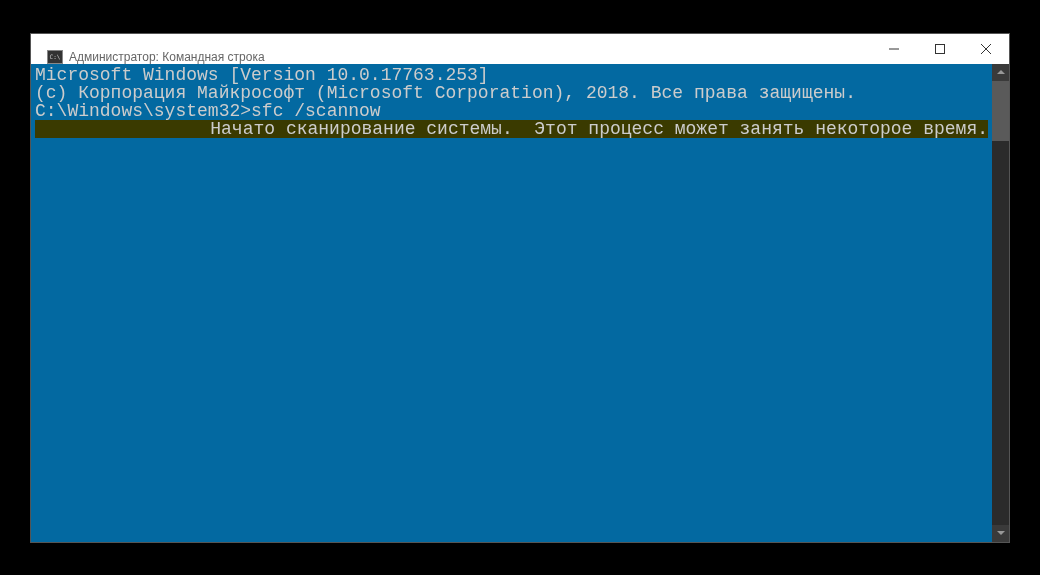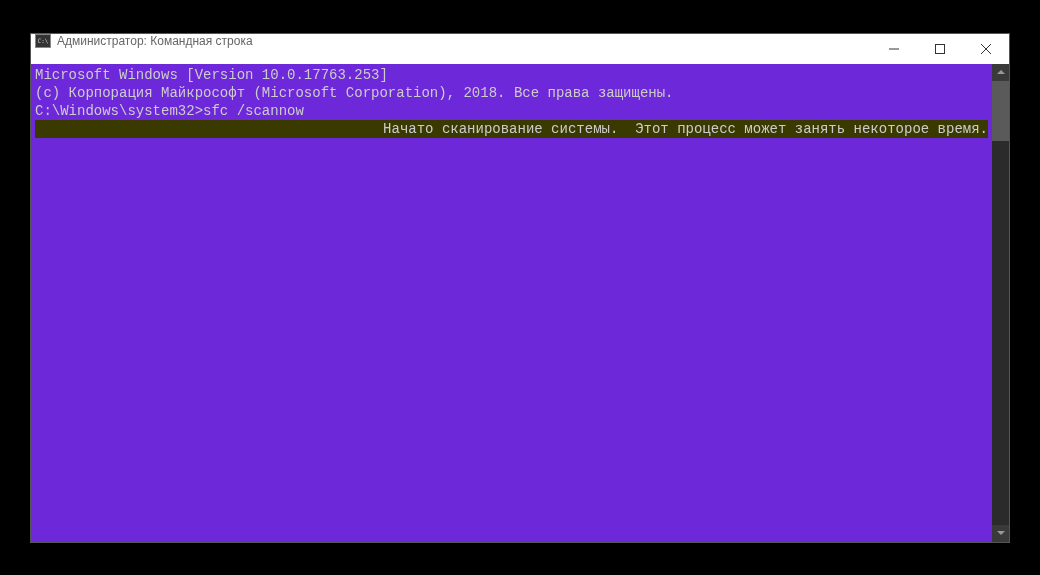--- a/index.html
+++ b/index.html
@@ -22,23 +22,23 @@
       background: #fff;
       border: 1px solid #555;
       display: flex;
       flex-direction: column;
       position: relative;
     }
     .titlebar {
       height: 30px;
       background: #fff;
       display: flex;
-      align-items: flex-start;
+      align-items: flex-end;
       justify-content: space-between;
-      padding-left: 4px;
+      padding-left: 16px;
       font-size: 12px;
       color: #666;
     }
     .titlebar-left {
       display: flex;
       align-items: center;
       gap: 6px;
     }
     .app-icon {
       width: 16px;
@@ -76,24 +76,24 @@
     }
     .terminal-wrap {
       flex: 1;
       background: #0c0c0c;
       display: flex;
       position: relative;
       overflow: hidden;
     }
     .terminal {
       flex: 1;
-      background: #6d28d9;
+      background: #0369a1;
       color: #cccccc;
       font-family: Consolas, 'Courier New', monospace;
-      font-size: 14px;
+      font-size: 18px;
       line-height: 18px;
       padding: 2px 4px;
       white-space: pre-wrap;
       overflow: hidden;
     }
     .scrollbar {
       width: 17px;
       background: #2b2b2b;
       position: relative;
     }

